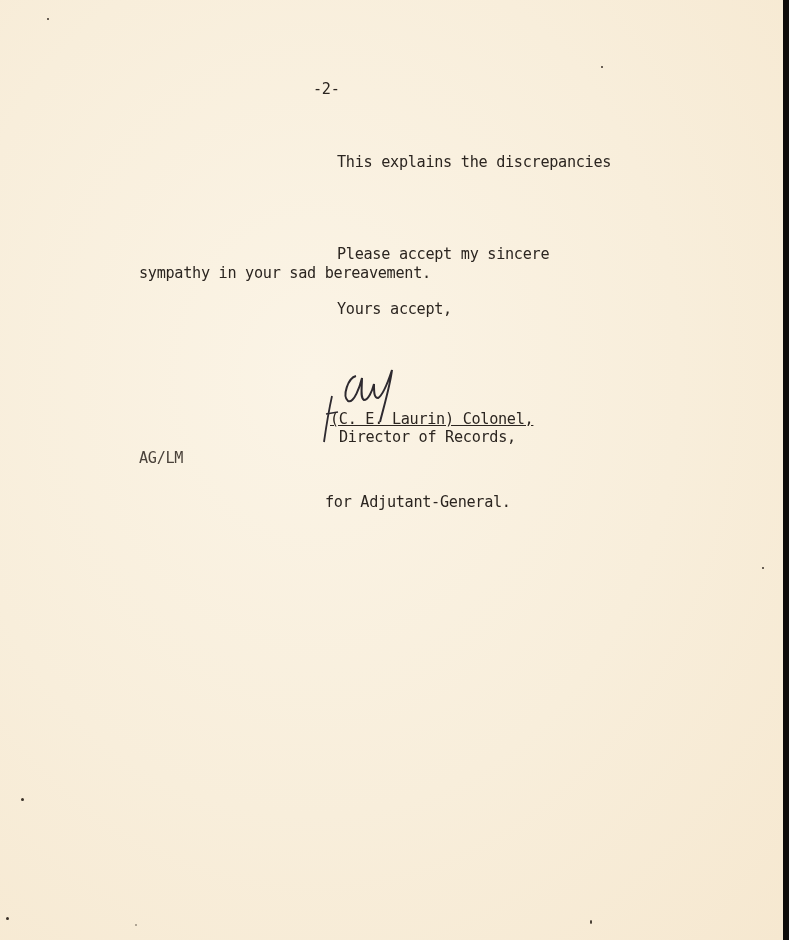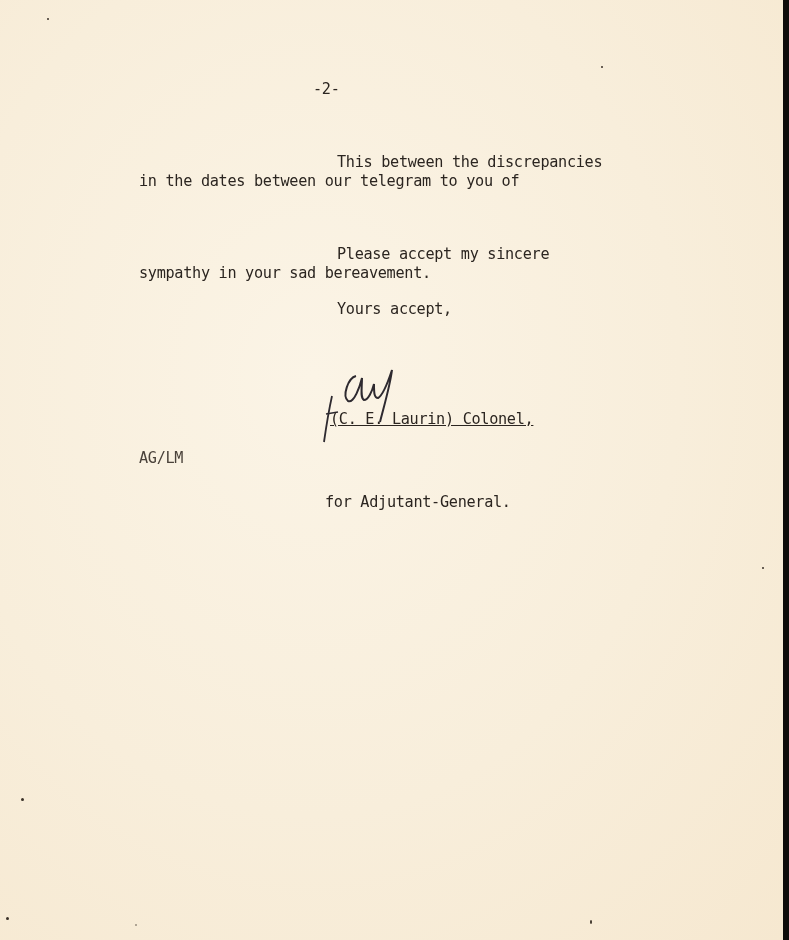--- a/index.html
+++ b/index.html
@@ -29,35 +29,35 @@
   .speck { position: absolute; background: #3a3128; border-radius: 50%; }
   .sig { position: absolute; left: 318px; top: 356px; }
 </style>
 </head>
 <body>
 
 <div class="paper">
 
   <div class="tw" style="left:313px; top:80px;">-2-</div>
 
-  <div class="tw" style="left:337px; top:153px;">This between the discrepancies</div>
-  <div class="tw" style="left:139px; top:172px;">in the dates between our telegram to you of</div>
+  <div class="tw" style="left:337px; top:153px;">This explains the discrepancies</div>
 
   <div class="tw" style="left:337px; top:245px;">Please accept my sincere</div>
   <div class="tw" style="left:139px; top:264px;">sympathy in your sad bereavement.</div>
 
   <div class="tw" style="left:337px; top:300px;">Yours accept,</div>
 
   <svg class="sig" width="110" height="100" viewBox="0 0 110 100">
     <path d="M38 20 C 30 22, 24 40, 30 45 C 36 48, 42 30, 44 22 C 44 32, 42 42, 46 44 C 50 44, 54 36, 56 28 C 56 36, 56 42, 60 42 C 64 40, 70 26, 74 14 C 72 30, 66 50, 62 66" fill="none" stroke="#2e2a30" stroke-width="2"></path>
     <path d="M14 40 C 10 58, 8 72, 6 86" fill="none" stroke="#2e2a30" stroke-width="1.8"></path>
     <path d="M8 58 L 20 56" fill="none" stroke="#2e2a30" stroke-width="1.5"></path>
   </svg>
 
   <div class="tw" style="left:330px; top:410px;text-decoration:underline;">(C. E. Laurin) Colonel,</div>
+  <div class="tw" style="left:339px; top:428px;">Director of Records,</div>
   <div class="tw" style="left:325px; top:446px;margin-top:47px;">for Adjutant-General.</div>
 
   <div class="tw" style="left:139px; top:449px; color:#4a423a;">AG/LM</div>
 
   <div class="speck" style="left:47px; top:18px; width:2px; height:2px;"></div>
   <div class="speck" style="left:21px; top:798px; width:3px; height:3px;"></div>
   <div class="speck" style="left:6px; top:917px; width:3px; height:3px;"></div>
   <div class="speck" style="left:135px; top:924px; width:2px; height:2px; opacity:.5;"></div>
   <div class="speck" style="left:601px; top:66px; width:2px; height:2px;"></div>
   <div class="speck" style="left:762px; top:567px; width:2px; height:2px;"></div>

